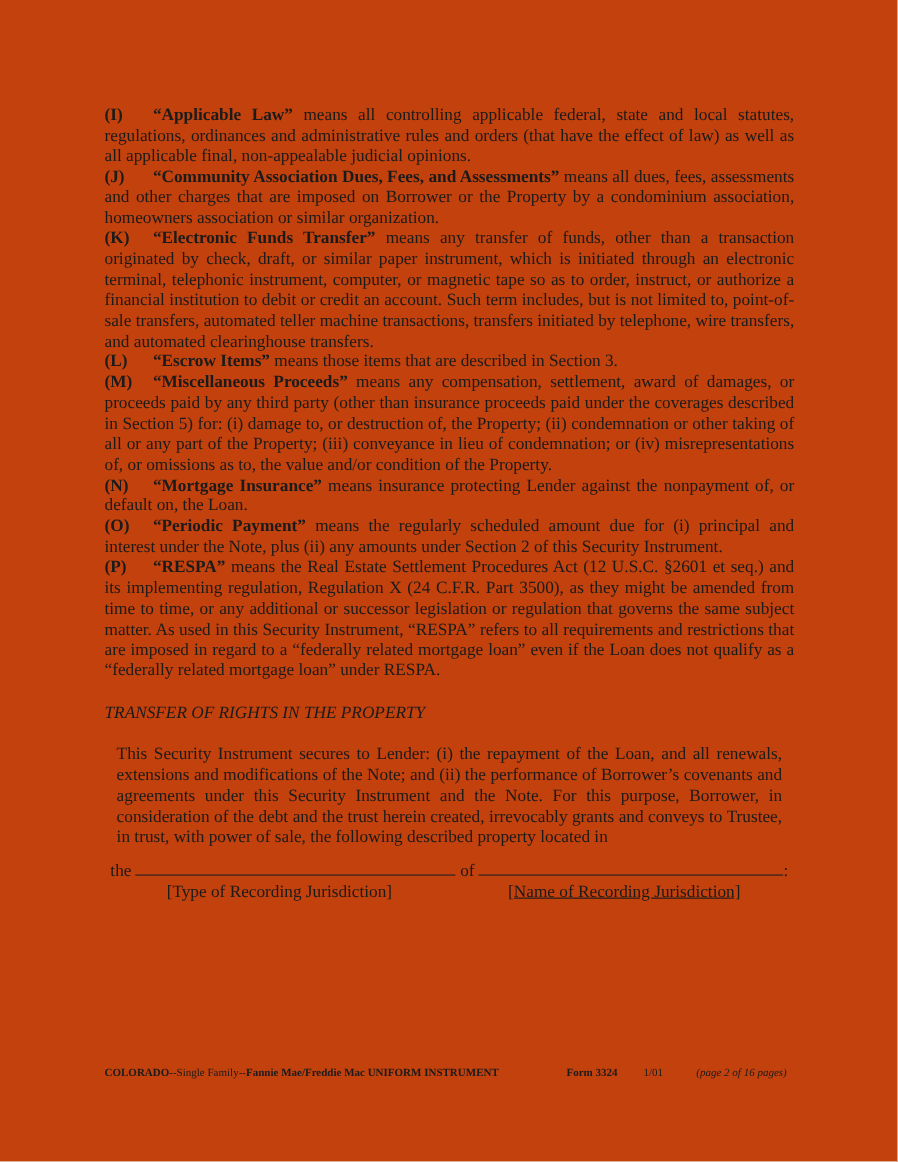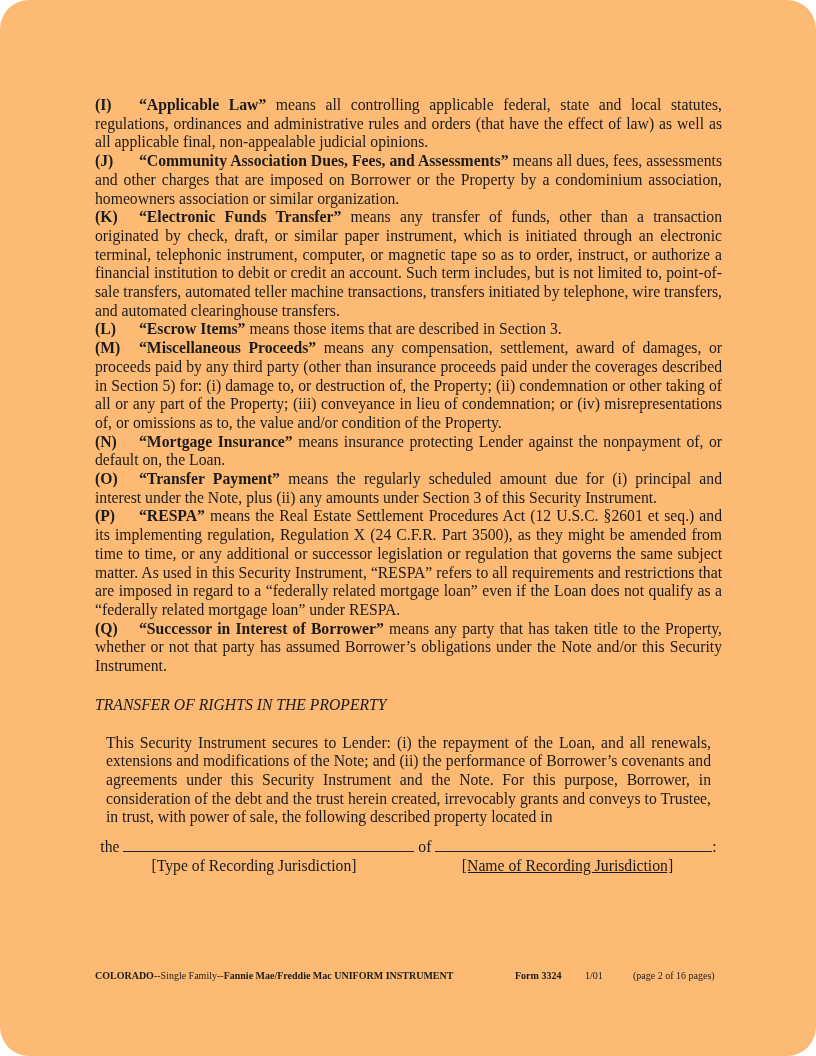--- a/index.html
+++ b/index.html
@@ -4,25 +4,24 @@
 <style>
   html, body {
     margin: 0;
     padding: 0;
     background: #ffffff;
   }
   .page {
     position: relative;
     width: 816px;
     height: 1056px;
-    background: #fdba74;
+    background: #c2410c;
     font-family: "Liberation Serif", serif;
     color: #1b1b1b;
     overflow: hidden;
-    border-radius: 29px;
   }
   .content {
     position: absolute;
     left: 95px;
     top: 96px;
     width: 627px;
     font-size: 15.7px;
     line-height: 18.7px;
     text-align: justify;
   }
@@ -79,46 +78,45 @@
     left: 95px;
     top: 970px;
     width: 627px;
     height: 14px;
     font-size: 10px;
     line-height: 12px;
   }
   .footer .f-left   { position: absolute; left: 0; top: 0; white-space: nowrap; }
   .footer .f-form   { position: absolute; left: 420px; top: 0; font-weight: bold; }
   .footer .f-ver    { position: absolute; left: 490px; top: 0; font-weight: normal; }
-  .footer .f-page   { position: absolute; left: 538px; top: 0; }
+  .footer .f-page   { position: absolute; left: 538px; top: 0; font-style: italic; }
   .b { font-weight: bold; }
 </style>
 </head>
 <body>
 
 <div class="page">
   <div class="content">
 
     <p class="def"><span class="def-label">(I)</span><span class="def-term">“Applicable Law”</span><span> means all controlling applicable federal, state and local statutes, regulations, ordinances and administrative rules and orders (that have the effect of law) as well as all applicable final, non-appealable judicial opinions.</span></p>
 
     <p class="def"><span class="def-label">(J)</span><span class="def-term">“Community Association Dues, Fees, and Assessments”</span><span> means all dues, fees, assessments and other charges that are imposed on Borrower or the Property by a condominium association, homeowners association or similar organization.</span></p>
 
     <p class="def"><span class="def-label">(K)</span><span class="def-term">“Electronic Funds Transfer”</span><span> means any transfer of funds, other than a transaction originated by check, draft, or similar paper instrument, which is initiated through an electronic terminal, telephonic instrument, computer, or magnetic tape so as to order, instruct, or authorize a financial institution to debit or credit an account.  Such term includes, but is not limited to, point-of-sale transfers, automated teller machine transactions, transfers initiated by telephone, wire transfers, and automated clearinghouse transfers.</span></p>
 
     <p class="def"><span class="def-label">(L)</span><span class="def-term">“Escrow Items”</span><span> means those items that are described in Section 3.</span></p>
 
     <p class="def"><span class="def-label">(M)</span><span class="def-term">“Miscellaneous Proceeds”</span><span> means any compensation, settlement, award of damages, or proceeds paid by any third party (other than insurance proceeds paid under the coverages described in Section 5) for: (i) damage to, or destruction of, the Property; (ii) condemnation or other taking of all or any part of the Property; (iii) conveyance in lieu of condemnation; or (iv) misrepresentations of, or omissions as to, the value and/or condition of the Property.</span></p>
 
     <p class="def"><span class="def-label">(N)</span><span class="def-term">“Mortgage Insurance”</span><span> means insurance protecting Lender against the nonpayment of, or default on, the Loan.</span></p>
 
-    <p class="def"><span class="def-label">(O)</span><span class="def-term">“Transfer Payment”</span><span> means the regularly scheduled amount due for (i) principal and interest under the Note, plus (ii) any amounts under Section 3 of this Security Instrument.</span></p>
+    <p class="def"><span class="def-label">(O)</span><span class="def-term">“Periodic Payment”</span><span> means the regularly scheduled amount due for (i) principal and interest under the Note, plus (ii) any amounts under Section 2 of this Security Instrument.</span></p>
 
     <p class="def"><span class="def-label">(P)</span><span class="def-term">“RESPA”</span><span> means the Real Estate Settlement Procedures Act (12 U.S.C. §2601 et seq.) and its implementing regulation, Regulation X (24 C.F.R. Part 3500), as they might be amended from time to time, or any additional or successor legislation or regulation that governs the same subject matter.  As used in this Security Instrument, “RESPA” refers to all requirements and restrictions that are imposed in regard to a “federally related mortgage loan” even if the Loan does not qualify as a “federally related mortgage loan” under RESPA.</span></p>
 
-    <p class="def"><span class="def-label">(Q)</span><span class="def-term">“Successor in Interest of Borrower”</span><span> means any party that has taken title to the Property, whether or not that party has assumed Borrower’s obligations under the Note and/or this Security Instrument.</span></p>
 
     <h2 class="section-heading">TRANSFER OF RIGHTS IN THE PROPERTY</h2>
 
     <p class="transfer">This Security Instrument secures to Lender:  (i) the repayment of the Loan, and all renewals, extensions and modifications of the Note; and (ii) the performance of Borrower’s covenants and agreements under this Security Instrument and the Note.  For this purpose, Borrower, in consideration of the debt and the trust herein created, irrevocably grants and conveys to Trustee, in trust, with power of sale, the following described property located in</p>
 
     <p class="blank-row"><span>the</span> <span class="blank blank-1"></span> <span>of</span> <span class="blank blank-2"></span><span>:</span></p>
 
     <div class="labels-row">
       <div class="labels-cell-1">[Type of Recording Jurisdiction]</div>
       <div class="labels-cell-2">[Name of Recording Jurisdiction]</div>

